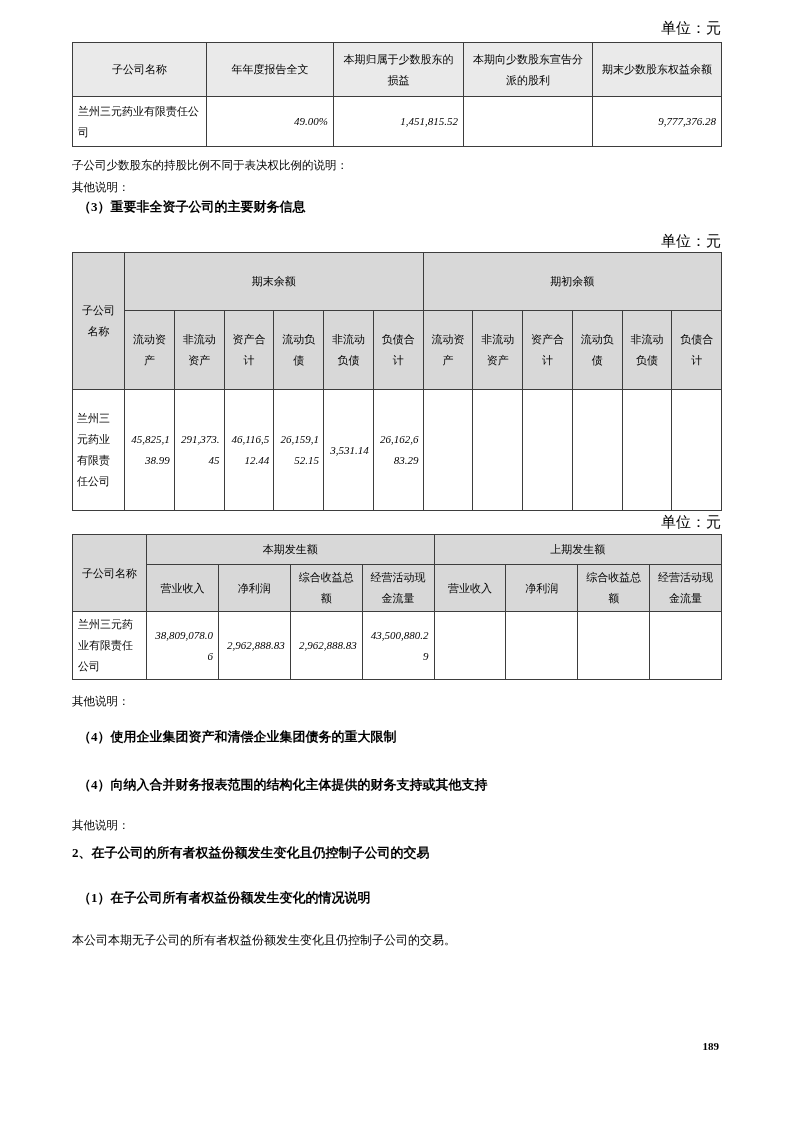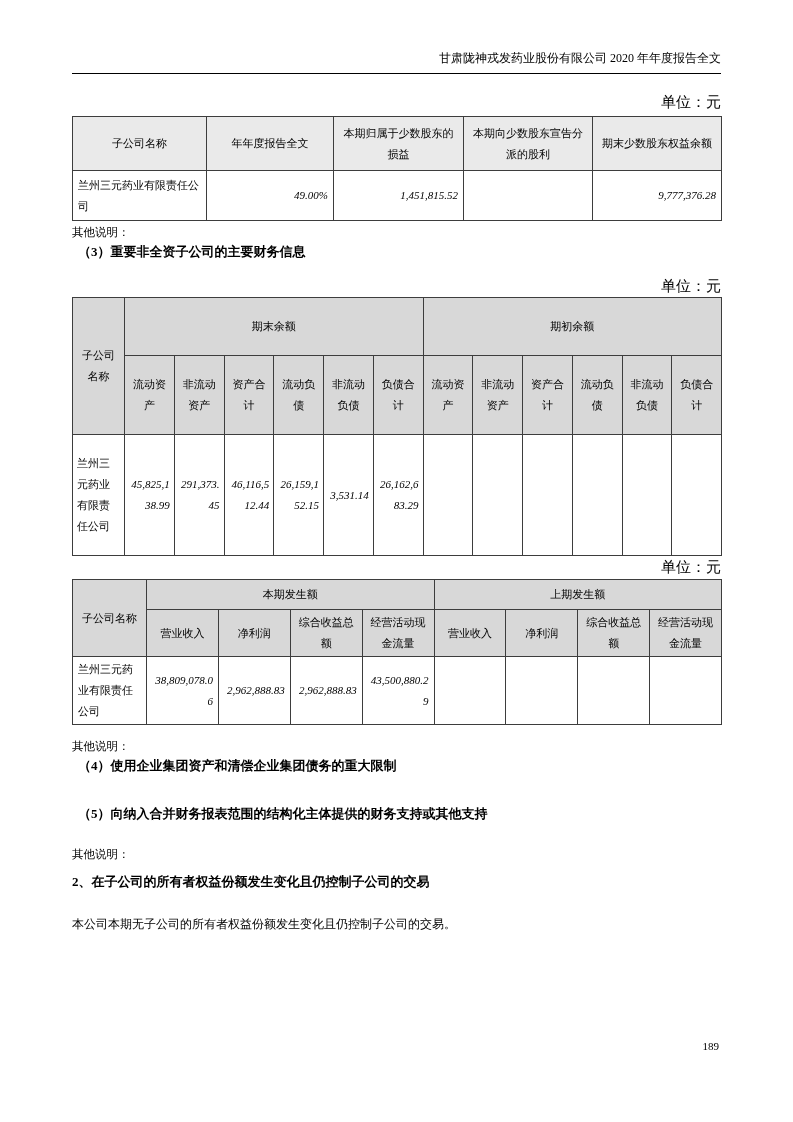--- a/index.html
+++ b/index.html
@@ -19,21 +19,21 @@
     padding-top: 50px;
     padding-bottom: 7px;
     border-bottom: 1px solid #000;
     text-align: right;
     font-size: 12px;
     line-height: 16px;
   }
   .h { font-weight: bold; font-size: 13px; line-height: 18px; padding-left: 6px; }
   .h-s2  { margin-top: 26px; }
   .h-s3  { }
-  .h-s4  { }
+  .h-s4  { margin-top: 16px; }
   .h-s5  { margin-top: 30px; }
   .h-t2  { margin-top: 8px; padding-left: 0; }
   .h-t21 { margin-top: 27px; }
   .unit { text-align: right; font-size: 15px; line-height: 15px; }
   .unit-1 { margin-top: 21px; }
   .unit-2 { margin-top: 18px; }
   .unit-3 { margin-top: 4px; }
   .note { font-size: 11.5px; line-height: 21px; }
   .note-ratio  { margin-top: 8px; }
   .note-other1 { margin-top: 1px; }
@@ -60,30 +60,28 @@
   .hc { text-align: center; font-weight: normal; }
   .t-1 .hc { background: #eaeaea; }
   .t-2 .hc, .t-3 .hc { background: #d8d8d8; }
   .cell-name { text-align: left; }
   .cell-num { text-align: right; word-break: break-all; font-style: italic; }
   .page-number {
     position: absolute;
     top: 1040px;
     right: 74px;
     font-size: 11px;
+    font-weight: bold;
   }
 </style>
 </head>
 <body>
 
 <div class="page">
 
-  <div class="doc-header">
-    <span>甘肃陇神戎发药业股份有限公司 2020 年年度报告全文</span>
-  </div>
 
 
   <div class="unit unit-1">单位：元</div>
 
   <table class="t t-1">
     <colgroup>
       <col style="width:134px">
         <col style="width:127px">
         <col style="width:130px">
         <col style="width:129px">
@@ -100,20 +98,21 @@
       <tr style="height:50px">
         <td class="cell-name">兰州三元药业有限责任公司</td>
         <td class="cell-num">49.00%</td>
         <td class="cell-num">1,451,815.52</td>
         <td class="cell-num"></td>
         <td class="cell-num">9,777,376.28</td>
       </tr>
     </tbody>
   </table>
 
+  <div class="note note-ratio">子公司少数股东的持股比例不同于表决权比例的说明：</div>
   <div class="note note-other1">其他说明：</div>
 
   <div class="h h-s3">（3）重要非全资子公司的主要财务信息</div>
 
   <div class="unit unit-2">单位：元</div>
 
   <table class="t t-2">
     <colgroup>
       <col style="width:52px">
       <col style="width:49.75px">
@@ -208,24 +207,25 @@
         <td class="cell-num"></td>
         <td class="cell-num"></td>
       </tr>
     </tbody>
   </table>
 
   <div class="note note-other2">其他说明：</div>
 
   <div class="h h-s4">（4）使用企业集团资产和清偿企业集团债务的重大限制</div>
 
-  <div class="h h-s5">（5）向纳入合并财务报表范围的结构化主体提供的财务支持或其他支持</div>
+  <div class="h h-s5">（4）向纳入合并财务报表范围的结构化主体提供的财务支持或其他支持</div>
 
   <div class="note note-other3">其他说明：</div>
 
   <div class="h h-t2">2、在子公司的所有者权益份额发生变化且仍控制子公司的交易</div>
 
+  <div class="h h-t21">（1）在子公司所有者权益份额发生变化的情况说明</div>
 
   <div class="body-par">本公司本期无子公司的所有者权益份额发生变化且仍控制子公司的交易。</div>
 
   <div class="page-number">189</div>
 
 </div>
 
 </body></html>

